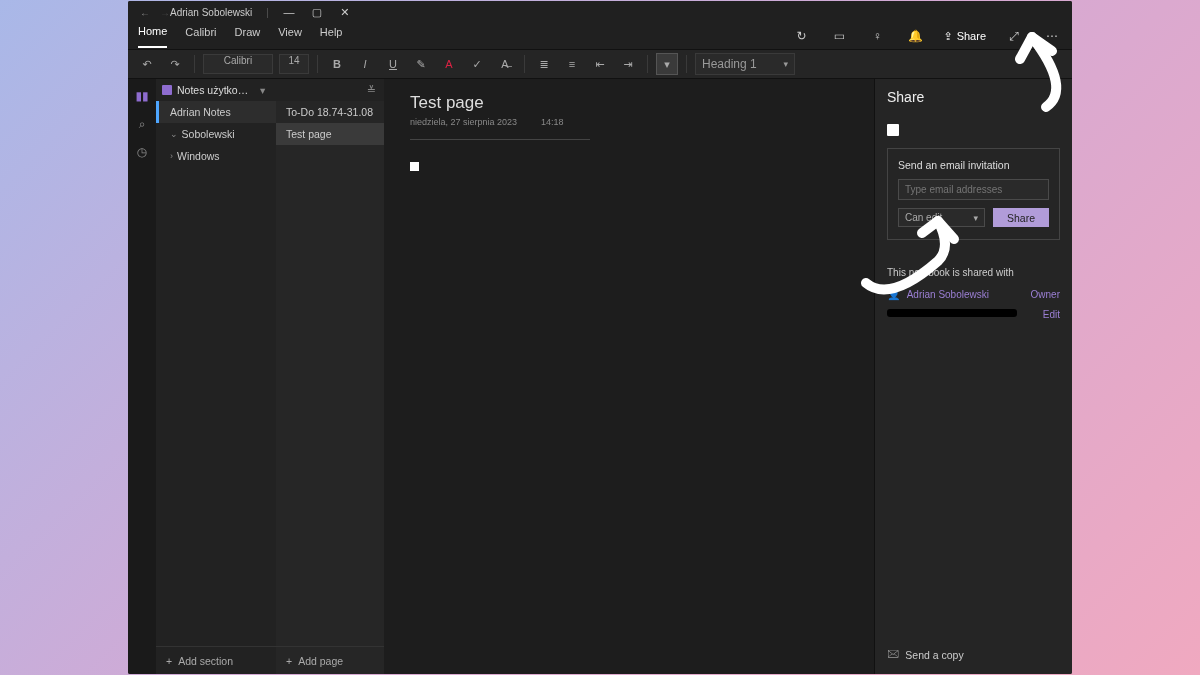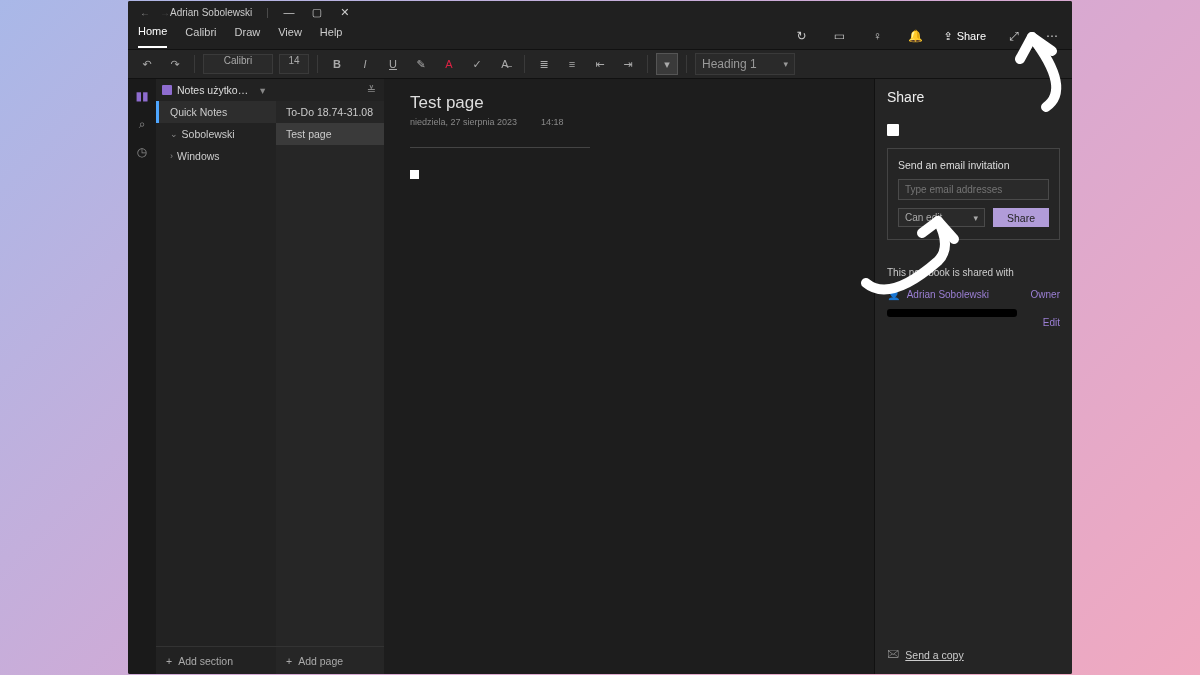--- a/index.html
+++ b/index.html
@@ -89,21 +89,21 @@
   .pages .addbar {
     height:28px; border-top:1px solid #333; display:flex; align-items:center; gap:6px;
     padding-left:10px; color:#aaa; font-size:10.5px;
   }
   .topstrip { display:flex; align-items:center; height:22px; background:#222; }
   .topstrip .right { margin-left:auto; padding-right:8px; color:#888; font-size:11px;}
   
   .canvas { flex:1; background:#1d1d1d; position:relative; padding:14px 26px; color:#ccc;}
   .canvas .ptitle { font-size:17px; color:#ddd; font-weight:300;}
   .canvas .pmeta { font-size:9px; color:#888; margin-top:4px; display:flex; gap:24px;}
-  .canvas .metaline { border-bottom:1px solid #444; width:180px; padding-bottom:20px;}
+  .canvas .metaline { border-bottom:1px solid #444; width:180px; padding-bottom:12px;}
   .canvas .checkbox { width:9px; height:9px; background:#fff; margin-top:22px;}
   
   .sharepane {
     width:198px; background:#252525; border-left:1px solid #111; display:flex; flex-direction:column;
     font-size:11px; color:#ccc; padding:10px 12px;
   }
   .sharepane h3 { font-size:14px; font-weight:400; color:#eee; margin-bottom:18px;}
   .sharepane .nbrow { display:flex; gap:6px; margin-bottom:12px; font-size:10.5px; color:#eee;}
   .sharepane .nbrow .nbicon { width:12px; height:12px; background:#fff; border-radius:1px; flex-shrink:0; margin-top:1px;}
   .sharepane .invitebox { border:1px solid #444; padding:10px 10px 12px; margin-bottom:27px;}
@@ -122,21 +122,21 @@
     display:flex; align-items:center; justify-content:center;
   }
   .sharepane .sharedwith { font-size:10px; color:#ccc; margin-bottom:10px;}
   .sharepane .personrow { display:flex; align-items:center; gap:6px; font-size:10px;}
   .sharepane .personrow .picon { color:#9b7fd4; font-size:11px;}
   .sharepane .personrow .pname { color:#9b7fd4;}
   .sharepane .personrow .role { margin-left:auto; color:#9b7fd4;}
   .sharepane .redact { height:8px; width:130px; background:#000; border-radius:3px; margin-top:8px;}
   .sharepane .editlink { color:#9b7fd4; font-size:10px; margin-left:auto; margin-top:-12px;}
   .sharepane .footer { margin-top:auto; display:flex; align-items:center; gap:6px; font-size:10.5px;}
-  .sharepane .footer a { color:#ccc; text-decoration:underline;}
+  .sharepane .footer a { color:#ccc; }
   
   .arrow { position:absolute; pointer-events:none; }
   .arrow svg { overflow:visible; }
 </style>
 </head>
 <body>
 
 <div class="app">
 
   <div class="titlebar">
@@ -209,21 +209,21 @@
     <div class="sections">
       <div class="topstrip">
         <div class="notebook-header">
           <div class="nbicon"></div>
           <span style="white-space:nowrap;overflow:hidden;text-overflow:ellipsis;max-width:78px">Notes użytkownika Adrian</span>
           <span class="chev">▾</span>
         </div>
       </div>
       <div class="sectionlist">
         <div class="sitem active">
-          <span>Quick Notes</span>
+          <span>Adrian Notes</span>
         </div>
         <div class="sitem">
           <span class="car">⌄</span>
           <span>Sobolewski</span>
         </div>
         <div class="sitem">
           <span class="car">›</span>
           <span>Windows</span>
         </div>
       </div>
@@ -279,21 +279,21 @@
         </div>
       </div>
       <div class="sharedwith">This notebook is shared with</div>
       <div class="personrow">
         <span class="picon">👤</span>
         <span class="pname">Adrian Sobolewski</span>
         <span class="role">Owner</span>
       </div>
       <div style="display:flex;align-items:flex-start">
         <div class="redact"></div>
-        <span class="editlink" style="margin-top:16px">Edit</span>
+        <span class="editlink" style="margin-top:8px">Edit</span>
       </div>
       <div class="footer">
         <span>🖂</span>
         <a>Send a copy</a>
       </div>
     </div>
 
   </div>
 
   <div class="arrow" style="left:848px; top:28px;">

